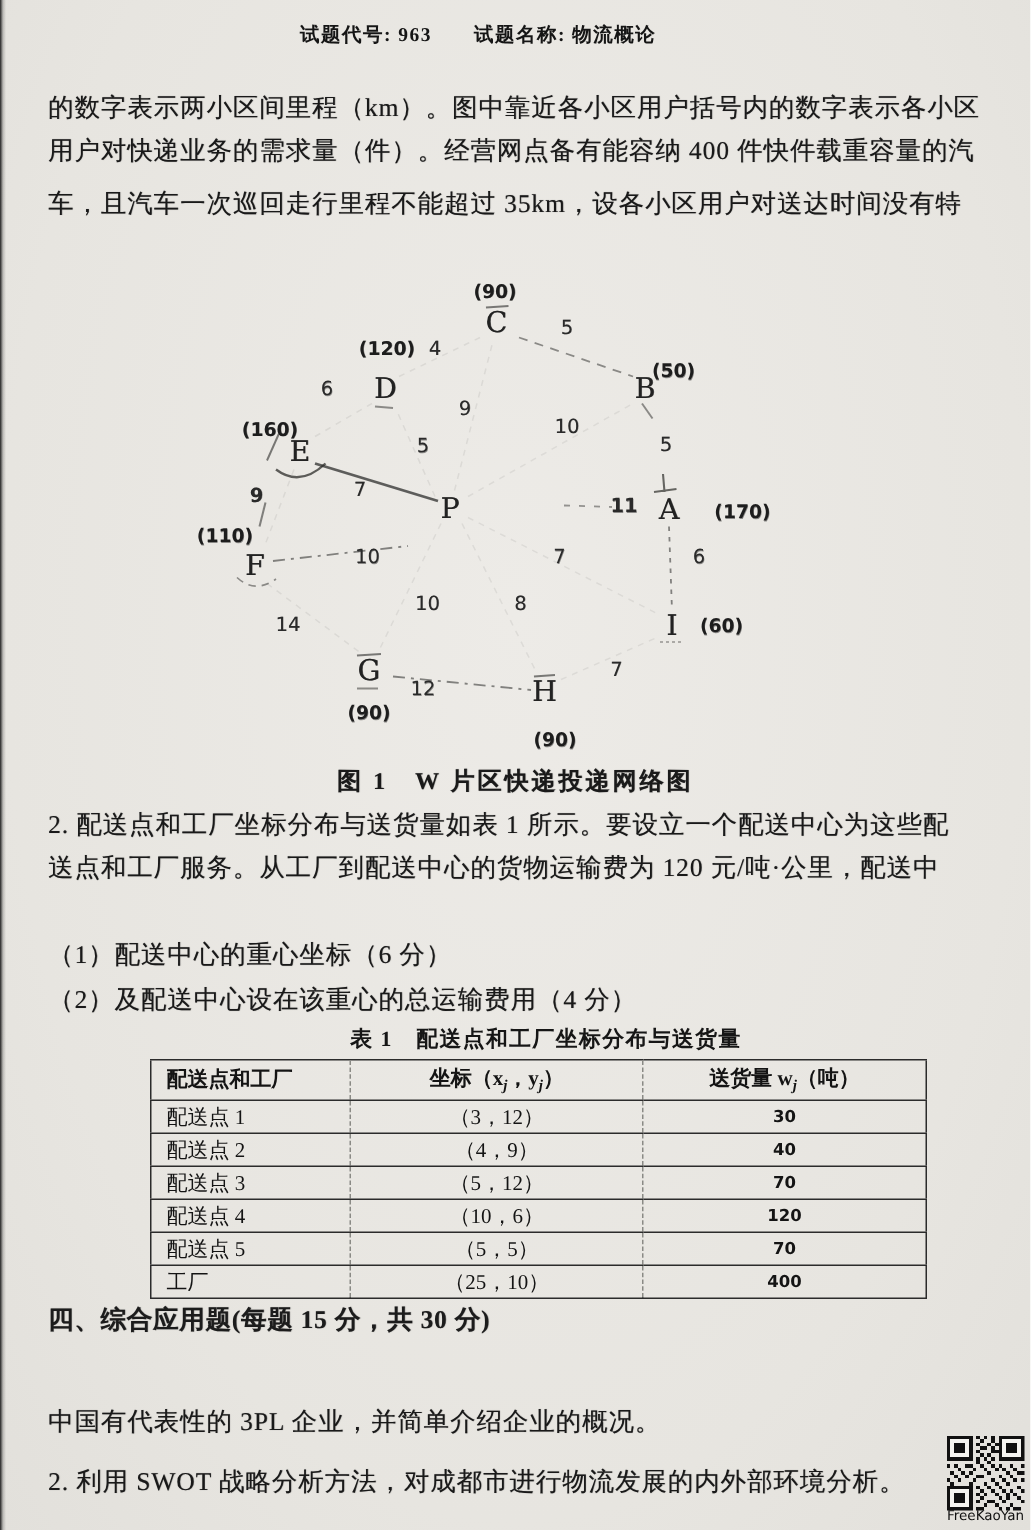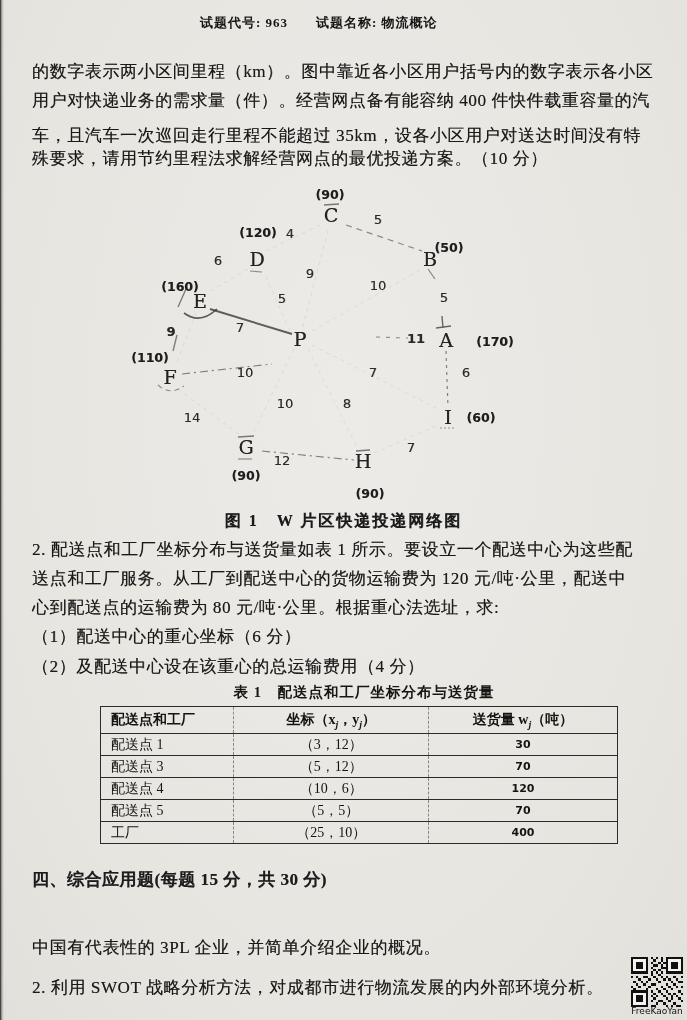--- a/index.html
+++ b/index.html
@@ -62,21 +62,20 @@
 <div id="page">
 
   <div class="hdr">
     <span class="code">试题代号: 963</span>
     <span class="name">试题名称: 物流概论</span>
   </div>
 
   <div class="textline" style="top:60px">的数字表示两小区间里程（km）。图中靠近各小区用户括号内的数字表示各小区</div>
   <div class="textline" style="top:89px">用户对快递业务的需求量（件）。经营网点备有能容纳 400 件快件载重容量的汽</div>
   <div class="textline" style="top:124px">车，且汽车一次巡回走行里程不能超过 35km，设各小区用户对送达时间没有特</div>
-  <div class="textline" style="top:147px">殊要求，请用节约里程法求解经营网点的最优投递方案。（10 分）</div>
 
   <div id="figure">
     <svg width="398" height="324" viewBox="0 0 398 324">
 
       <g stroke="#555" stroke-width="1" fill="none" opacity="0.10" stroke-dasharray="4 4">
         <line x1="173" y1="142" x2="198" y2="45"></line>
         <line x1="160" y1="146" x2="135" y2="90"></line>
         <line x1="182" y1="146" x2="292" y2="84"></line>
         <line x1="164" y1="164" x2="122" y2="250"></line>
         <line x1="178" y1="164" x2="228" y2="264"></line>
@@ -151,37 +150,41 @@
     <span class="elabel" style="left:217px;top:218px">8</span>
     <span class="elabel" style="left:62px;top:232px">14</span>
     <span class="elabel" style="left:152px;top:275px">12</span>
     <span class="elabel" style="left:281px;top:262px">7</span>
   </div>
 
   <div class="caption" style="top:511px">图 1　W 片区快递投递网络图</div>
 
   <div class="textline" style="top:538px">2. 配送点和工厂坐标分布与送货量如表 1 所示。要设立一个配送中心为这些配</div>
   <div class="textline" style="top:567px">送点和工厂服务。从工厂到配送中心的货物运输费为 120 元/吨·公里，配送中</div>
-  <div class="textline" style="top:596px">心到配送点的运输费为 80 元/吨·公里。根据重心法选址，求:</div>
   <div class="textline" style="top:625px">（1）配送中心的重心坐标（6 分）</div>
   <div class="textline" style="top:655px">（2）及配送中心设在该重心的总运输费用（4 分）</div>
 
   <div class="tcaption">表 1　配送点和工厂坐标分布与送货量</div>
 
   <table class="coords">
     <tbody>
         <tr>
       <th class="c1">配送点和工厂</th>
       <th class="c2"><span>坐标（x</span><sub>j</sub><span>，y</span><sub>j</sub><span>）</span></th>
       <th class="c3"><span>送货量 w</span><sub>j</sub><span>（吨）</span></th>
     </tr>
     <tr>
       <td class="c1">配送点 1</td>
       <td class="c2">（3，12）</td>
       <td class="c3">30</td>
+    </tr>
+    <tr>
+      <td class="c1">配送点 2</td>
+      <td class="c2">（4，9）</td>
+      <td class="c3">40</td>
     </tr>
     <tr>
       <td class="c1">配送点 3</td>
       <td class="c2">（5，12）</td>
       <td class="c3">70</td>
     </tr>
     <tr>
       <td class="c1">配送点 4</td>
       <td class="c2">（10，6）</td>
       <td class="c3">120</td>

